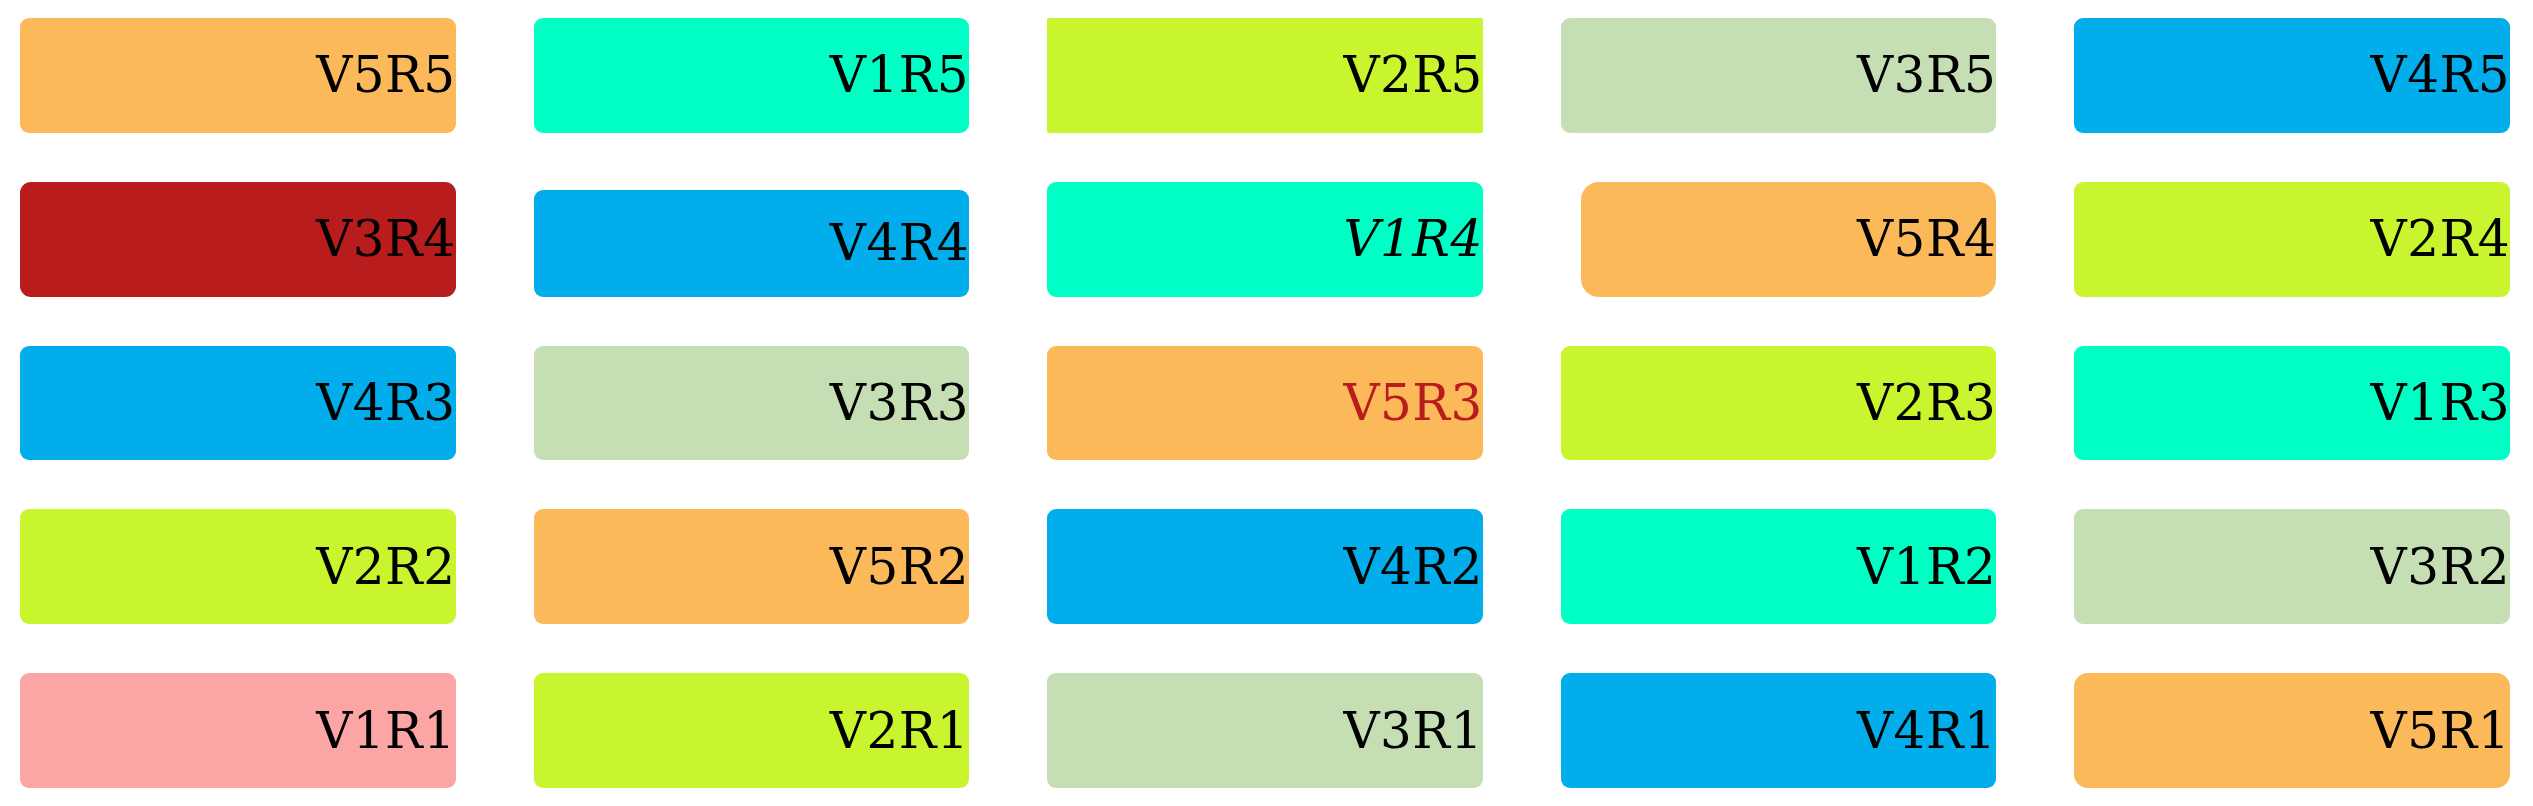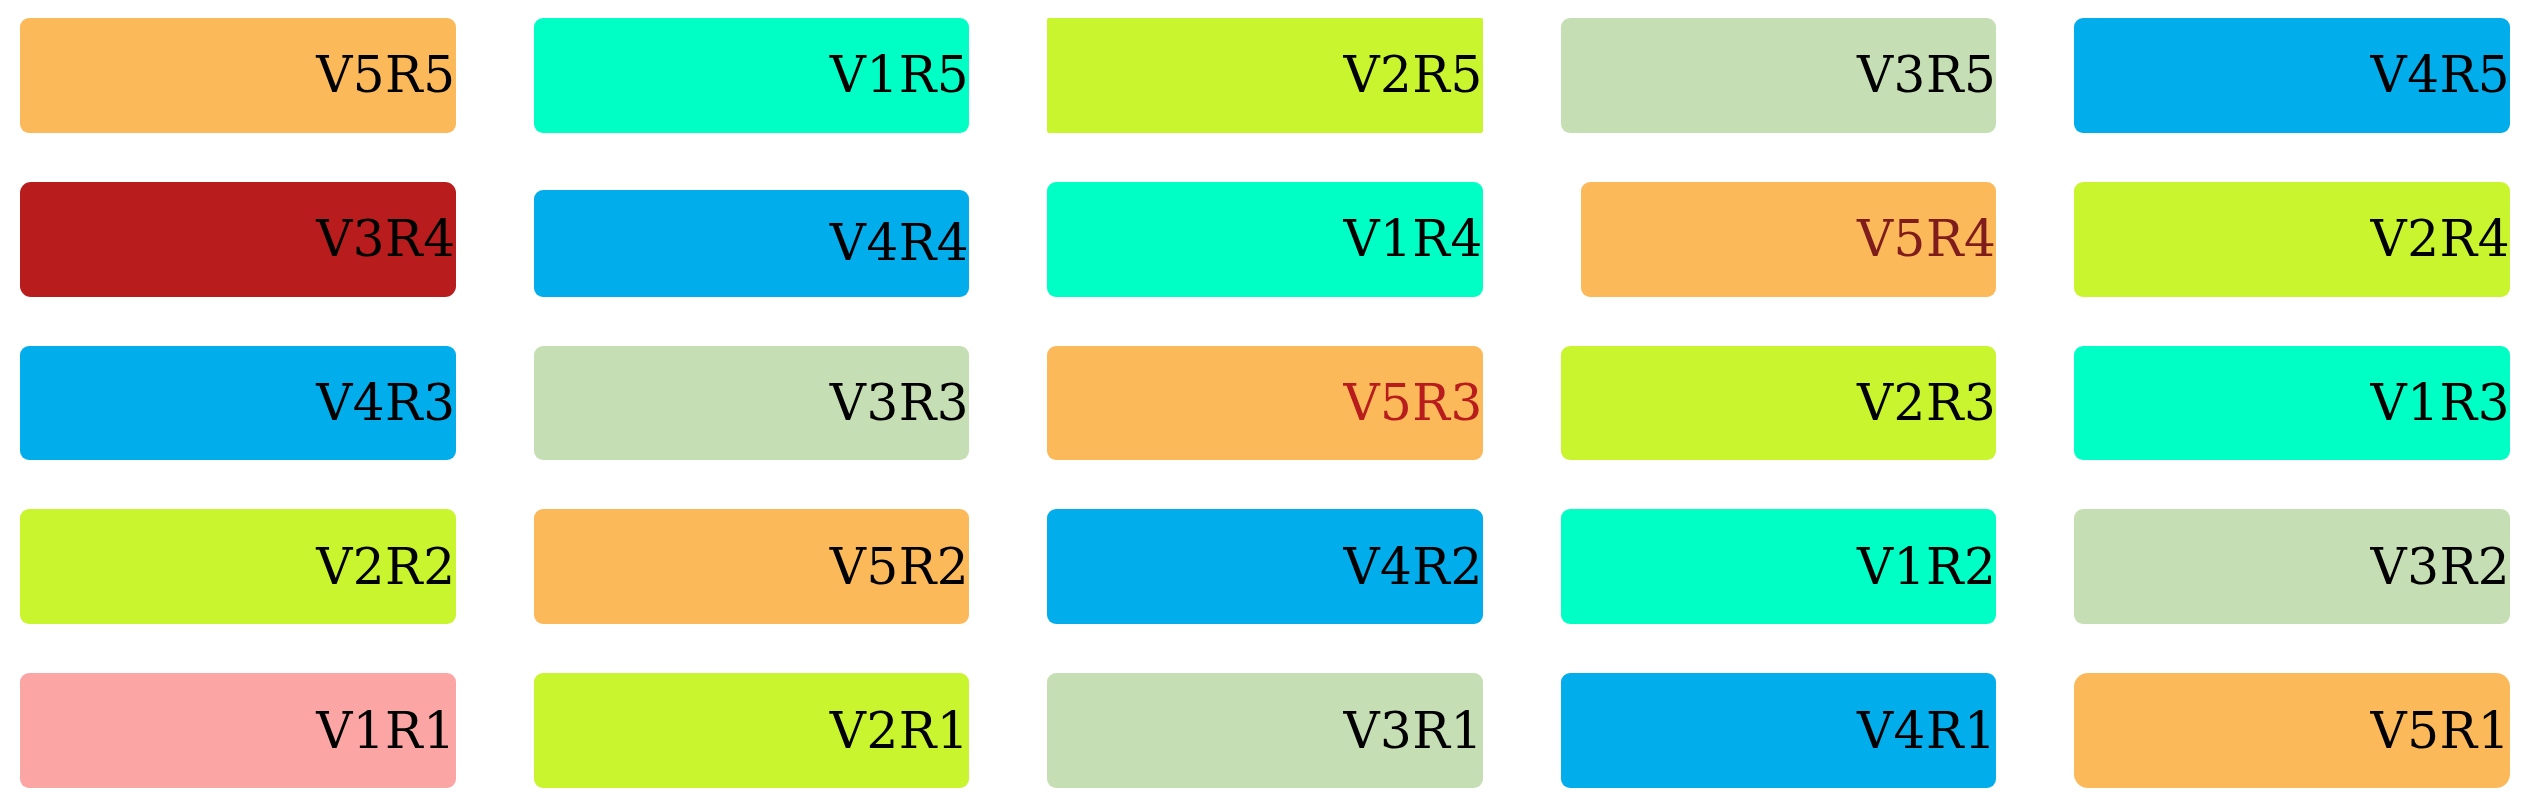--- a/index.html
+++ b/index.html
@@ -60,24 +60,24 @@
     </div>
     <div class="cell" style="background: rgb(2, 173, 236); border-radius: 9px; color: rgb(0, 0, 0);">
       <span class="cell-label">V4R5</span>
     </div>
     <div class="cell" style="background: #b91c1c; border-radius: 11px; color: rgb(0, 0, 0);">
       <span class="cell-label">V3R4</span>
     </div>
     <div class="cell" style="background: rgb(2, 173, 236); border-radius: 9px; color: rgb(0, 0, 0); margin-top: 8px;">
       <span class="cell-label">V4R4</span>
     </div>
-    <div class="cell" style="background: rgb(0, 255, 196); border-radius: 9px; color: rgb(0, 0, 0);">
+    <div class="cell" style="background: rgb(0, 255, 196); border-radius: 9px; color: rgb(0, 0, 0); font-style: italic;">
       <span class="cell-label">V1R4</span>
     </div>
-    <div class="cell" style="background: rgb(252, 185, 90); border-radius: 9px; color: #7f1d1d; margin-left: 20px;">
+    <div class="cell" style="background: rgb(252, 185, 90); border-radius: 18px; color: #000000; margin-left: 20px;">
       <span class="cell-label">V5R4</span>
     </div>
     <div class="cell" style="background: rgb(200, 245, 45); border-radius: 9px; color: rgb(0, 0, 0);">
       <span class="cell-label">V2R4</span>
     </div>
     <div class="cell" style="background: rgb(2, 173, 236); border-radius: 9px; color: rgb(0, 0, 0);">
       <span class="cell-label">V4R3</span>
     </div>
     <div class="cell" style="background: rgb(198, 222, 180); border-radius: 9px; color: rgb(0, 0, 0);">
       <span class="cell-label">V3R3</span>

